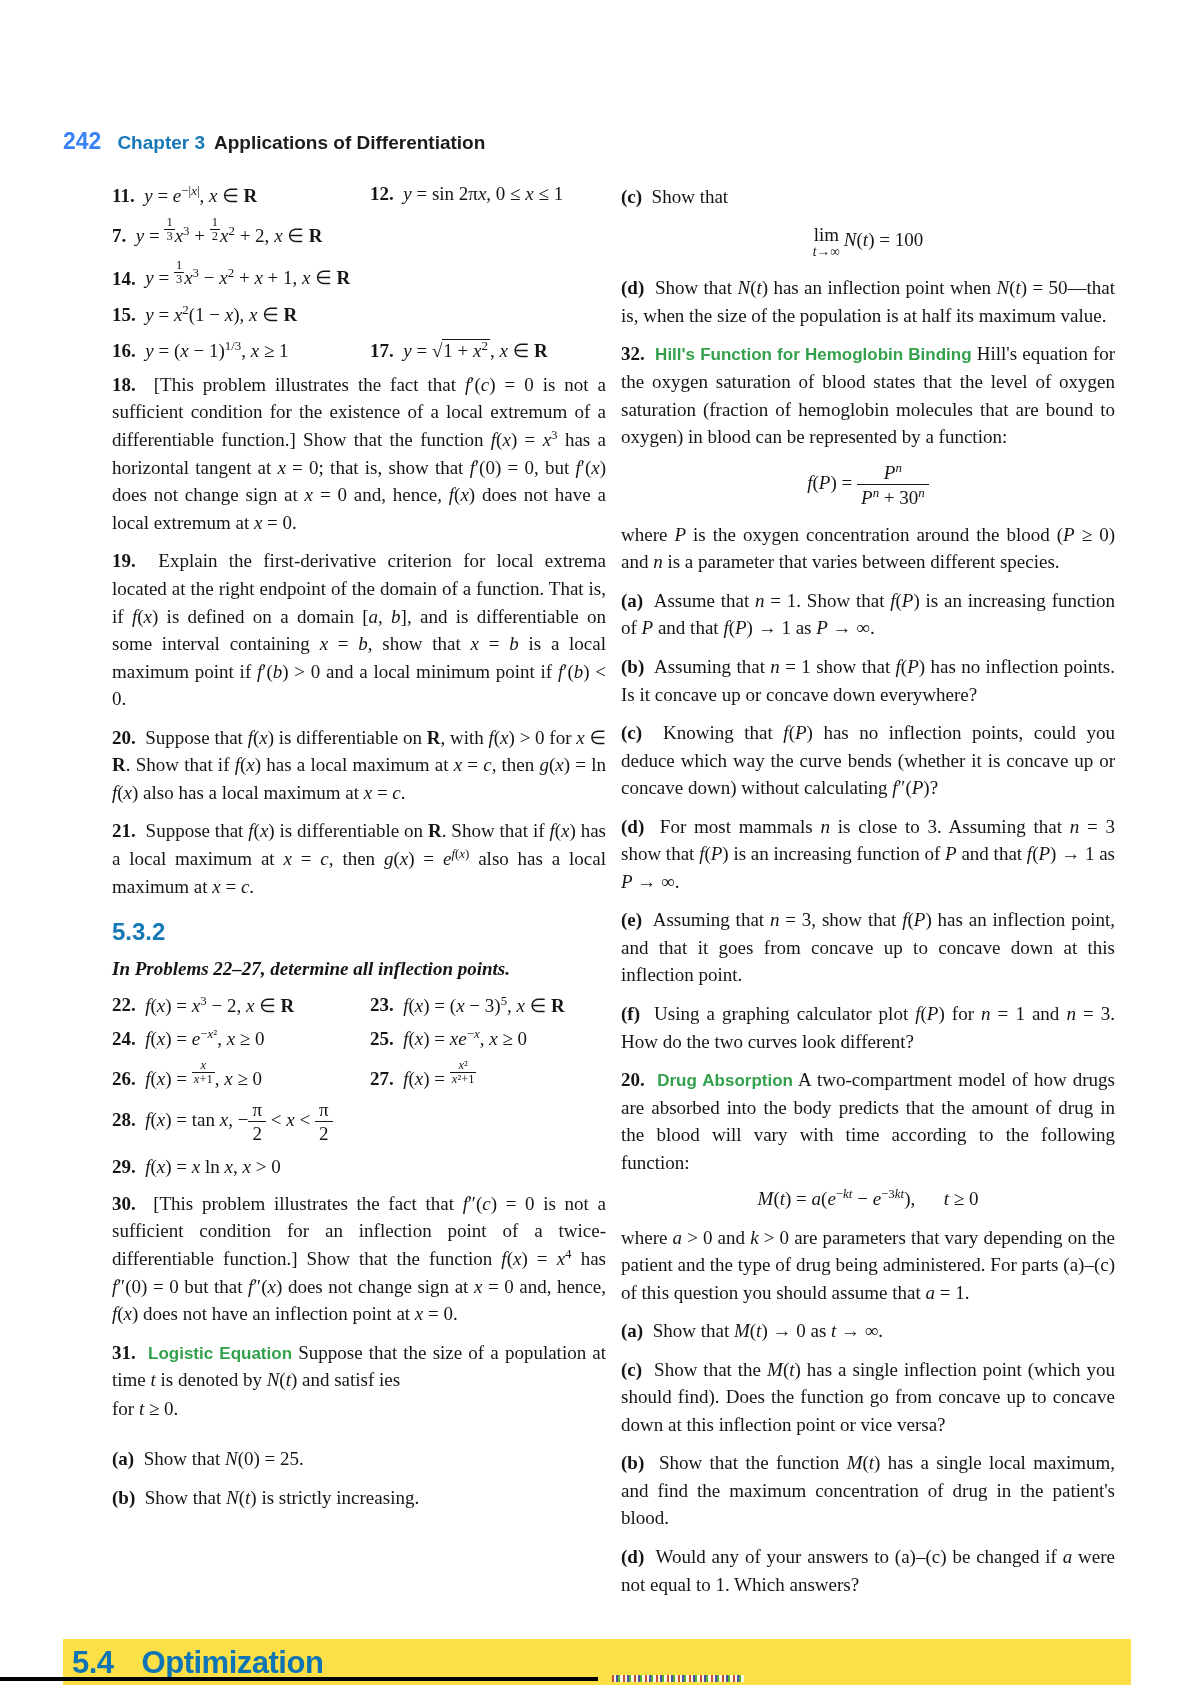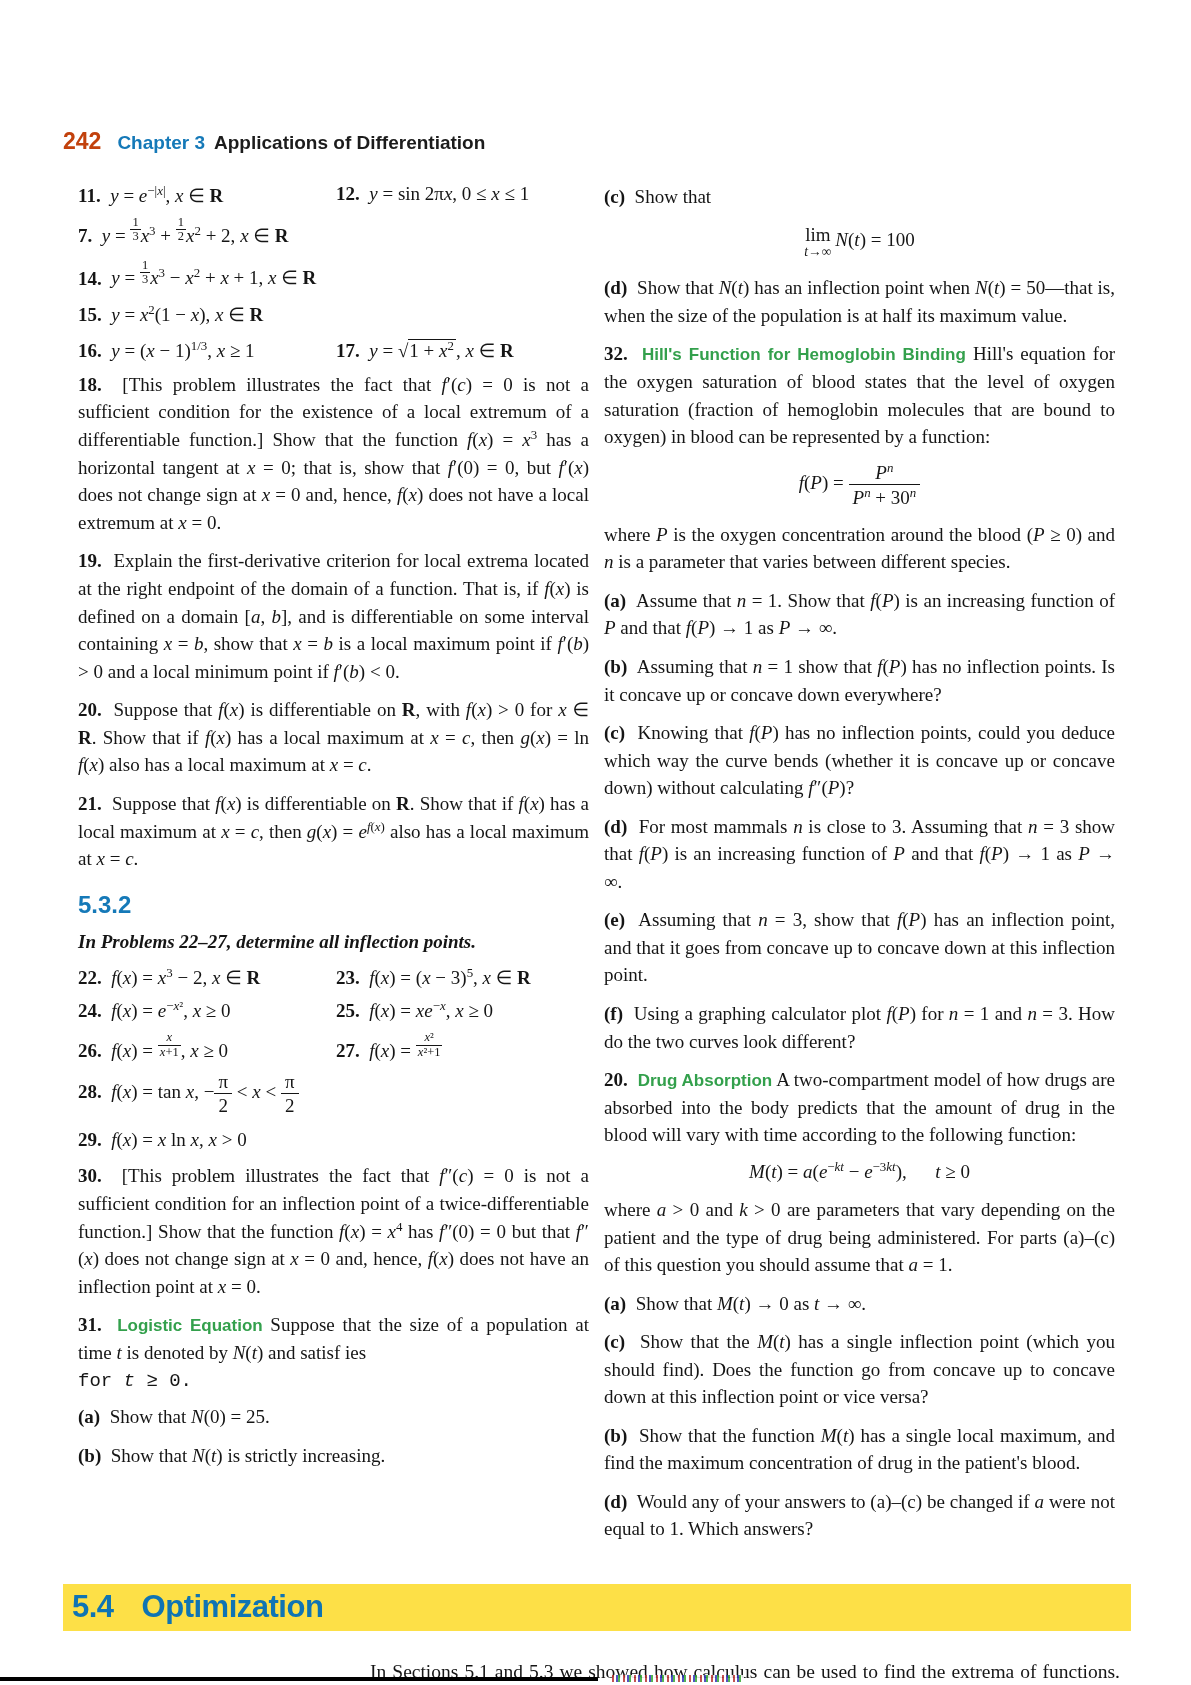--- a/index.html
+++ b/index.html
@@ -2,42 +2,42 @@
 <html><head>
 <meta charset="utf-8">
 <style>
   html,body{margin:0;padding:0;}
   body{
     width:1191px;height:1685px;background:#ffffff;color:#151515;
     font-family:"Liberation Serif",serif;font-size:19px;
     position:relative;overflow:hidden;
   }
   .hdr{padding:128px 0 0 63px;font-family:"Liberation Sans",sans-serif;display:flex;align-items:baseline;}
-  .pageno{font-size:23px;font-weight:bold;color:#c2410c;}
+  .pageno{font-size:23px;font-weight:bold;color:#3b82f6;}
   .chlabel{font-size:19px;color:#1579b8;margin-left:16px;font-weight:600;}
   .chtitle{font-size:19px;color:#1c1c1c;margin-left:9px;font-weight:600;}
 
-  .columns{display:flex;gap:15px;padding:28px 76px 0 78px;}
+  .columns{display:flex;gap:15px;padding:28px 76px 0 112px;}
   .col{width:514px;}
 
   .prob{margin:0 0 11px 0;text-align:justify;line-height:1.45;}
   .pitem{margin:0 0 9px 0;line-height:1.45;}
   .pnum{font-weight:bold;}
   .prow{display:flex;margin:0 0 9px 0;}
   .prow .c1{width:258px;}
   .prow .c2{flex:1;}
   .prow p{margin:0;}
 
   .sechead{font-family:"Liberation Sans",sans-serif;font-weight:bold;color:#1579b8;
     font-size:24px;margin:18px 0 12px 0;}
   .instr{font-weight:bold;font-style:italic;margin:0 0 12px 0;}
   .glabel{font-family:"Liberation Sans",sans-serif;font-weight:bold;color:#33a04c;font-size:17px;}
 
   .deq{text-align:center;margin:10px 0 12px 0;line-height:1.2;}
-  .fort{margin:0 0 11px 0;font-family:Liberation Mono, monospace;}
+  .fort{margin:0 0 25px 0;}
 
   .frac{display:inline-block;vertical-align:middle;text-align:center;line-height:1.12;}
   .frac .n{display:block;border-bottom:1.4px solid #151515;padding:0 4px 1px 4px;}
   .frac .d{display:block;padding:1px 4px 0 4px;}
   .frac.sm{font-size:12.5px;line-height:1.05;vertical-align:0.12em;}
   .frac.sm .n{border-bottom:1px solid #151515;padding:0 2px;}
   .frac.sm .d{padding:0 2px;}
 
   .sqrt .ov{border-top:1.4px solid #151515;padding:0 2px 0 1px;}
 

